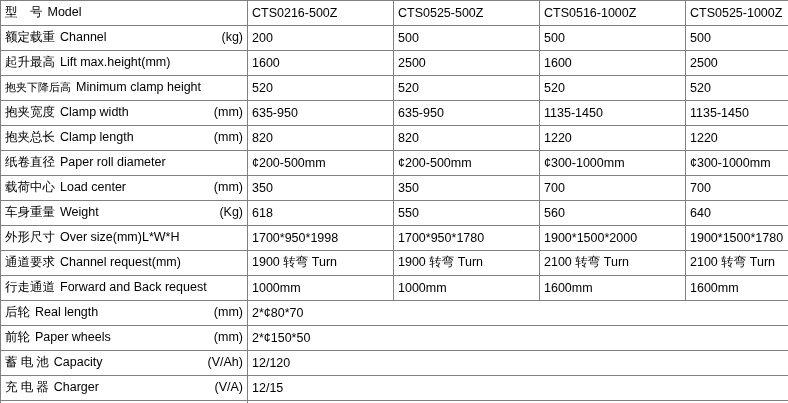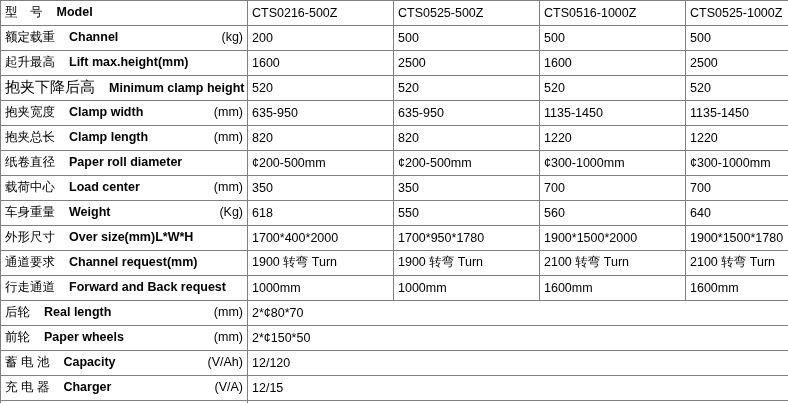--- a/index.html
+++ b/index.html
@@ -40,25 +40,25 @@
   td.span4 {
     width: auto;
   }
   .lbl-wrap {
     display: flex;
     align-items: baseline;
     width: 100%;
   }
   .lbl-cn {
     letter-spacing: 0px;
+    font-family: Liberation Serif, serif;
   }
   .lbl-en {
-    margin-left: 14px;
+    margin-left: 5px;
     flex: 1 1 auto;
-    font-weight: bold;
   }
   .lbl-unit {
     margin-left: auto;
     padding-left: 6px;
     white-space: nowrap;
   }
 </style>
 </head>
 <body>
 
@@ -102,21 +102,21 @@
       </td>
       <td class="val">1600</td>
       <td class="val">2500</td>
       <td class="val">1600</td>
       <td class="val">2500</td>
     </tr>
 
     <tr>
       <td class="label">
         <div class="lbl-wrap">
-          <span class="lbl-cn" style="font-size:15px">抱夹下降后高</span>
+          <span class="lbl-cn" style="font-size:11px">抱夹下降后高</span>
           <span class="lbl-en">Minimum clamp height</span>
           <span class="lbl-unit"></span>
         </div>
       </td>
       <td class="val">520</td>
       <td class="val">520</td>
       <td class="val">520</td>
       <td class="val">520</td>
     </tr>
 
@@ -191,21 +191,21 @@
     </tr>
 
     <tr>
       <td class="label">
         <div class="lbl-wrap">
           <span class="lbl-cn">外形尺寸</span>
           <span class="lbl-en">Over size(mm)L*W*H</span>
           <span class="lbl-unit"></span>
         </div>
       </td>
-      <td class="val">1700*400*2000</td>
+      <td class="val">1700*950*1998</td>
       <td class="val">1700*950*1780</td>
       <td class="val">1900*1500*2000</td>
       <td class="val">1900*1500*1780</td>
     </tr>
 
     <tr>
       <td class="label">
         <div class="lbl-wrap">
           <span class="lbl-cn">通道要求</span>
           <span class="lbl-en">Channel request(mm)</span>

